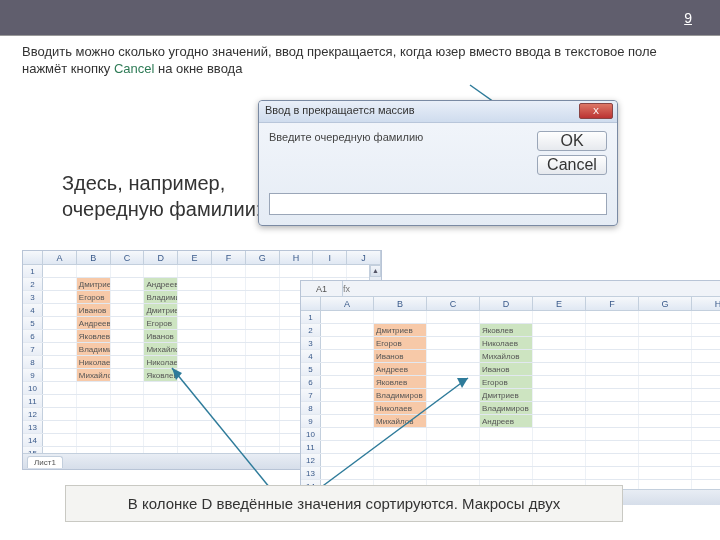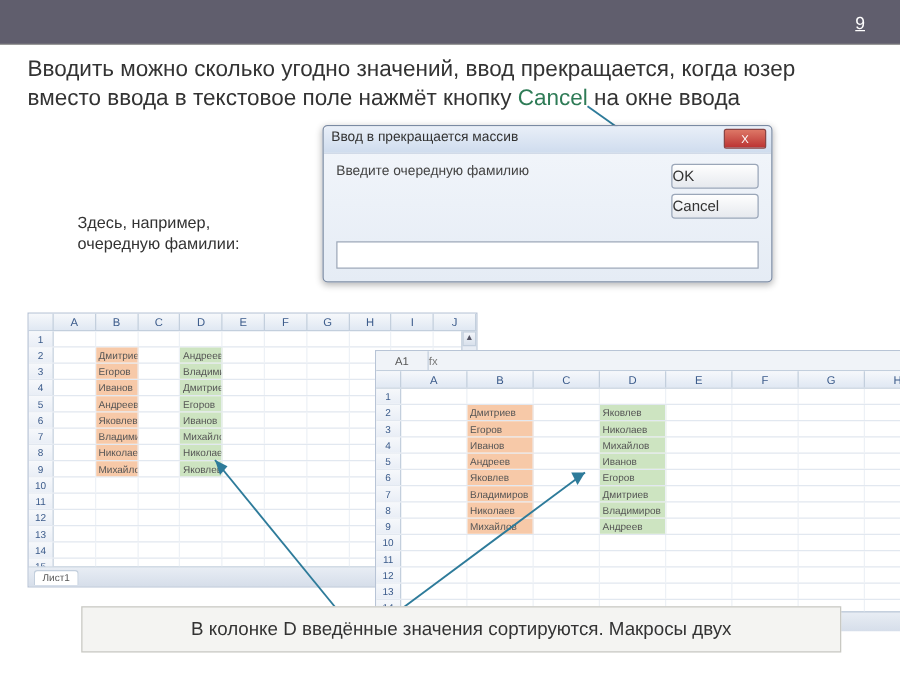--- a/index.html
+++ b/index.html
@@ -1,49 +1,49 @@
 <!DOCTYPE html>
 <html><head>
 <meta charset="utf-8">
 <style>
 *{box-sizing:border-box;margin:0;padding:0}
 body{width:720px;height:540px;background:#fff;font-family:Arial,sans-serif;position:relative;overflow:hidden}
 .slide{width:720px;height:540px;position:relative}
 .header{height:36px;background:#605e6d;display:flex;justify-content:flex-end;align-items:center;padding-right:28px;border-bottom:1px solid #999}
 .pagenum{color:#fff;font-size:14px;text-decoration:underline}
-.main-text{padding:8px 22px 4px 22px;font-size:18px;color:#333;line-height:1.3}
+.main-text{padding:8px 22px 4px 22px;font-size:13px;color:#333;line-height:1.3}
 .main-text .cancel{color:#2e7b56}
-.sub-text{position:absolute;left:62px;top:170px;font-size:13px;color:#333;line-height:1.3}
+.sub-text{position:absolute;left:62px;top:170px;font-size:20px;color:#333;line-height:1.3}
 .dialog{position:absolute;left:258px;top:100px;width:360px;background:linear-gradient(#f3f6fb,#e5ecf5);border:1px solid #7a8aa3;border-radius:4px;box-shadow:0 2px 6px rgba(0,0,0,.3);font-size:11px}
 .dialog-title{height:22px;background:linear-gradient(#e9eff8,#cfdcee);border-bottom:1px solid #b8c6da;padding:3px 6px;font-size:11px;color:#333;border-radius:4px 4px 0 0;position:relative}
 .dialog-close{position:absolute;right:4px;top:2px;width:34px;height:16px;background:linear-gradient(#d76,#b33);border:1px solid #844;border-radius:2px;color:#fff;text-align:center;font-size:9px;line-height:14px}
 .dialog-body{padding:8px 10px 10px 10px}
 .dialog-row{display:flex;gap:8px;margin-bottom:16px}
 .dialog-label{flex:1;color:#444;font-size:11px}
-.dialog-btn{width:70px;height:20px;background:linear-gradient(#fefefe,#e6e9ee);border:1px solid #9aa6b8;border-radius:3px;font-size:12px;text-align:left;line-height:18px;color:#333}
+.dialog-btn{width:70px;height:20px;background:linear-gradient(#fefefe,#e6e9ee);border:1px solid #9aa6b8;border-radius:3px;font-size:16px;text-align:center;line-height:18px;color:#333}
 .dialog-input{margin-top:18px;width:100%;height:22px;border:1px solid #9aa6b8;background:#fff}
 .sheet{position:absolute;border:1px solid #b8c4d6;background:#fff;font-size:9px;color:#555}
 .sheet1{left:22px;top:250px;width:360px;height:220px}
 .sheet2{left:300px;top:280px;width:446px;height:210px}
 .sh-head{height:14px;background:linear-gradient(#f6f8fb,#e0e8f3);border-bottom:1px solid #c3cfdd;display:flex}
 .sh-corner{width:20px;border-right:1px solid #c3cfdd}
 .sh-col{flex:1;border-right:1px solid #c3cfdd;text-align:center;line-height:14px;color:#3a5a8a}
 .sh-body{position:relative;height:calc(100% - 30px);overflow:hidden}
 .sh-row{height:13px;display:flex;border-bottom:1px solid #e2e8f0}
 .sh-rn{width:20px;background:linear-gradient(#f6f8fb,#e9eef6);border-right:1px solid #c3cfdd;text-align:center;line-height:13px;color:#3a5a8a;font-size:8px}
 .sh-cell{flex:1;border-right:1px solid #edf1f6;padding-left:2px;line-height:13px;overflow:hidden;white-space:nowrap;font-size:8px}
 .hl-peach{background:#f7c9a8}
 .hl-green{background:#cde4c1}
 .sh-tabs{height:16px;background:linear-gradient(#e8edf4,#d6deea);border-top:1px solid #c3cfdd;display:flex;align-items:center;padding-left:4px;gap:2px}
 .sh-tab{font-size:8px;padding:1px 6px;background:#fff;border:1px solid #c3cfdd;border-bottom:none;border-radius:3px 3px 0 0}
 .fbar{height:16px;display:flex;border-bottom:1px solid #c3cfdd;background:#f0f3f8}
 .fbar .nm{width:42px;border-right:1px solid #c3cfdd;text-align:center;line-height:16px;font-size:9px}
 .fbar .fx{width:16px;text-align:left;line-height:16px;color:#777}
 .fbar .fv{flex:1;padding-left:4px;line-height:16px}
-.bottom-box{position:absolute;left:65px;bottom:18px;width:608px;background:#f4f4f2;border:1px solid #c9c9c3;padding:8px 14px;text-align:center;font-size:15px;color:#333;line-height:1.3}
+.bottom-box{position:absolute;left:65px;bottom:18px;width:558px;background:#f4f4f2;border:1px solid #c9c9c3;padding:8px 14px;text-align:center;font-size:15px;color:#333;line-height:1.3}
 .arrow-svg{position:absolute;pointer-events:none}
 .scroll-v{position:absolute;right:0;top:14px;bottom:16px;width:12px;background:#e8edf4;border-left:1px solid #c3cfdd}
 .sheet2 .scroll-v{top:30px}
 .scroll-btn{height:12px;background:linear-gradient(#f2f5fa,#d9e1ec);border:1px solid #c3cfdd;font-size:7px;text-align:center;line-height:10px;color:#556}
 </style>
 </head>
 <body>
 <div class="slide">
 
 <div class="header">

